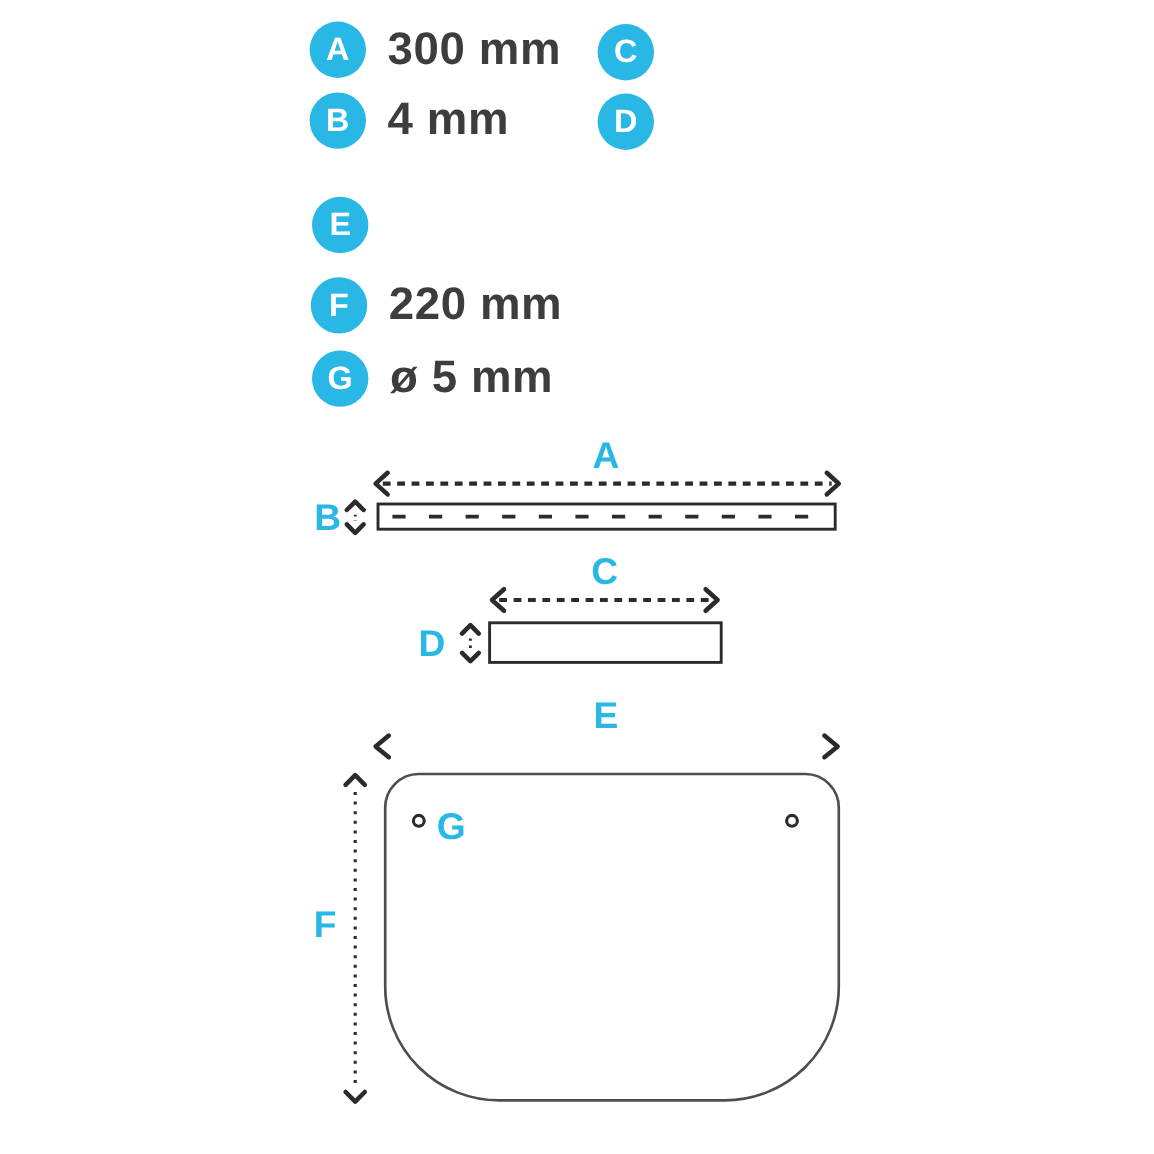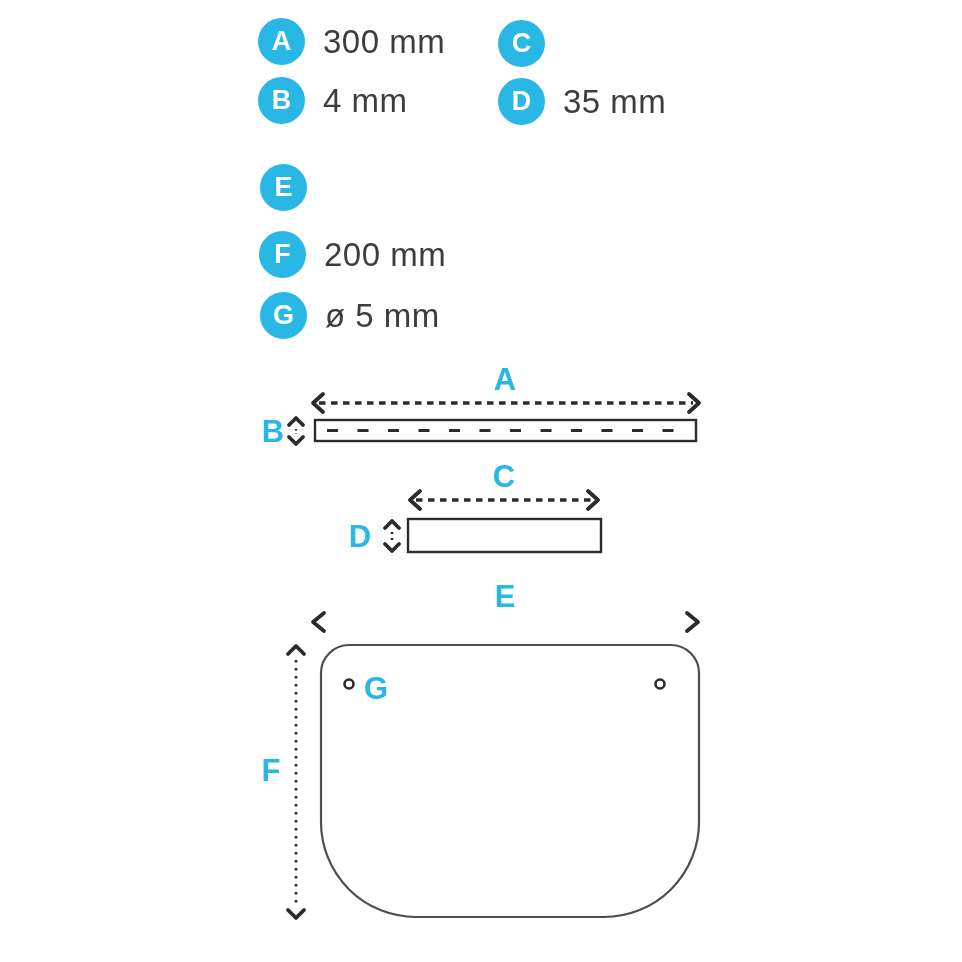--- a/index.html
+++ b/index.html
@@ -16,21 +16,21 @@
     display:flex;align-items:center;gap:18px;
   }
   .badge{
     width:47px;height:47px;border-radius:50%;
     background:#29b7e5;color:#ffffff;
     display:flex;align-items:center;justify-content:center;
     font-size:27px;font-weight:700;
     flex:0 0 auto;
   }
   .value{
-    color:#3d3d3d;font-size:33px;font-weight:400;
+    color:#3d3d3d;font-size:38px;font-weight:700;
     letter-spacing:0.5px;white-space:nowrap;
   }
   
   svg{position:absolute;left:0;top:0;}
   .dim-label{
     fill:#29b7e5;font-family:"Liberation Sans",sans-serif;
     font-size:31px;font-weight:700;text-anchor:middle;
   }
   .dashline{stroke:#2b2b2b;stroke-width:3.4;fill:none;}
   .chev{stroke:#2b2b2b;stroke-width:3.8;fill:none;stroke-linecap:round;stroke-linejoin:round;}
@@ -48,28 +48,27 @@
   </div>
   <div class="legend-item" style="left:498px;top:20px">
     <div class="badge">C</div>
   </div>
   <div class="legend-item" style="left:258px;top:77px">
     <div class="badge">B</div>
     <div class="value">4 mm</div>
   </div>
   <div class="legend-item" style="left:498px;top:78px">
     <div class="badge">D</div>
-    <div class="value">35 mm</div>
   </div>
   <div class="legend-item" style="left:260px;top:164px">
     <div class="badge">E</div>
   </div>
   <div class="legend-item" style="left:259px;top:231px">
     <div class="badge">F</div>
-    <div class="value">200 mm</div>
+    <div class="value">220 mm</div>
   </div>
   <div class="legend-item" style="left:260px;top:292px">
     <div class="badge">G</div>
     <div class="value">ø 5 mm</div>
   </div>
 
   <svg width="962" height="962" viewBox="0 0 962 962">
 
     <g>
       <text class="dim-label" x="505" y="390">A</text>

